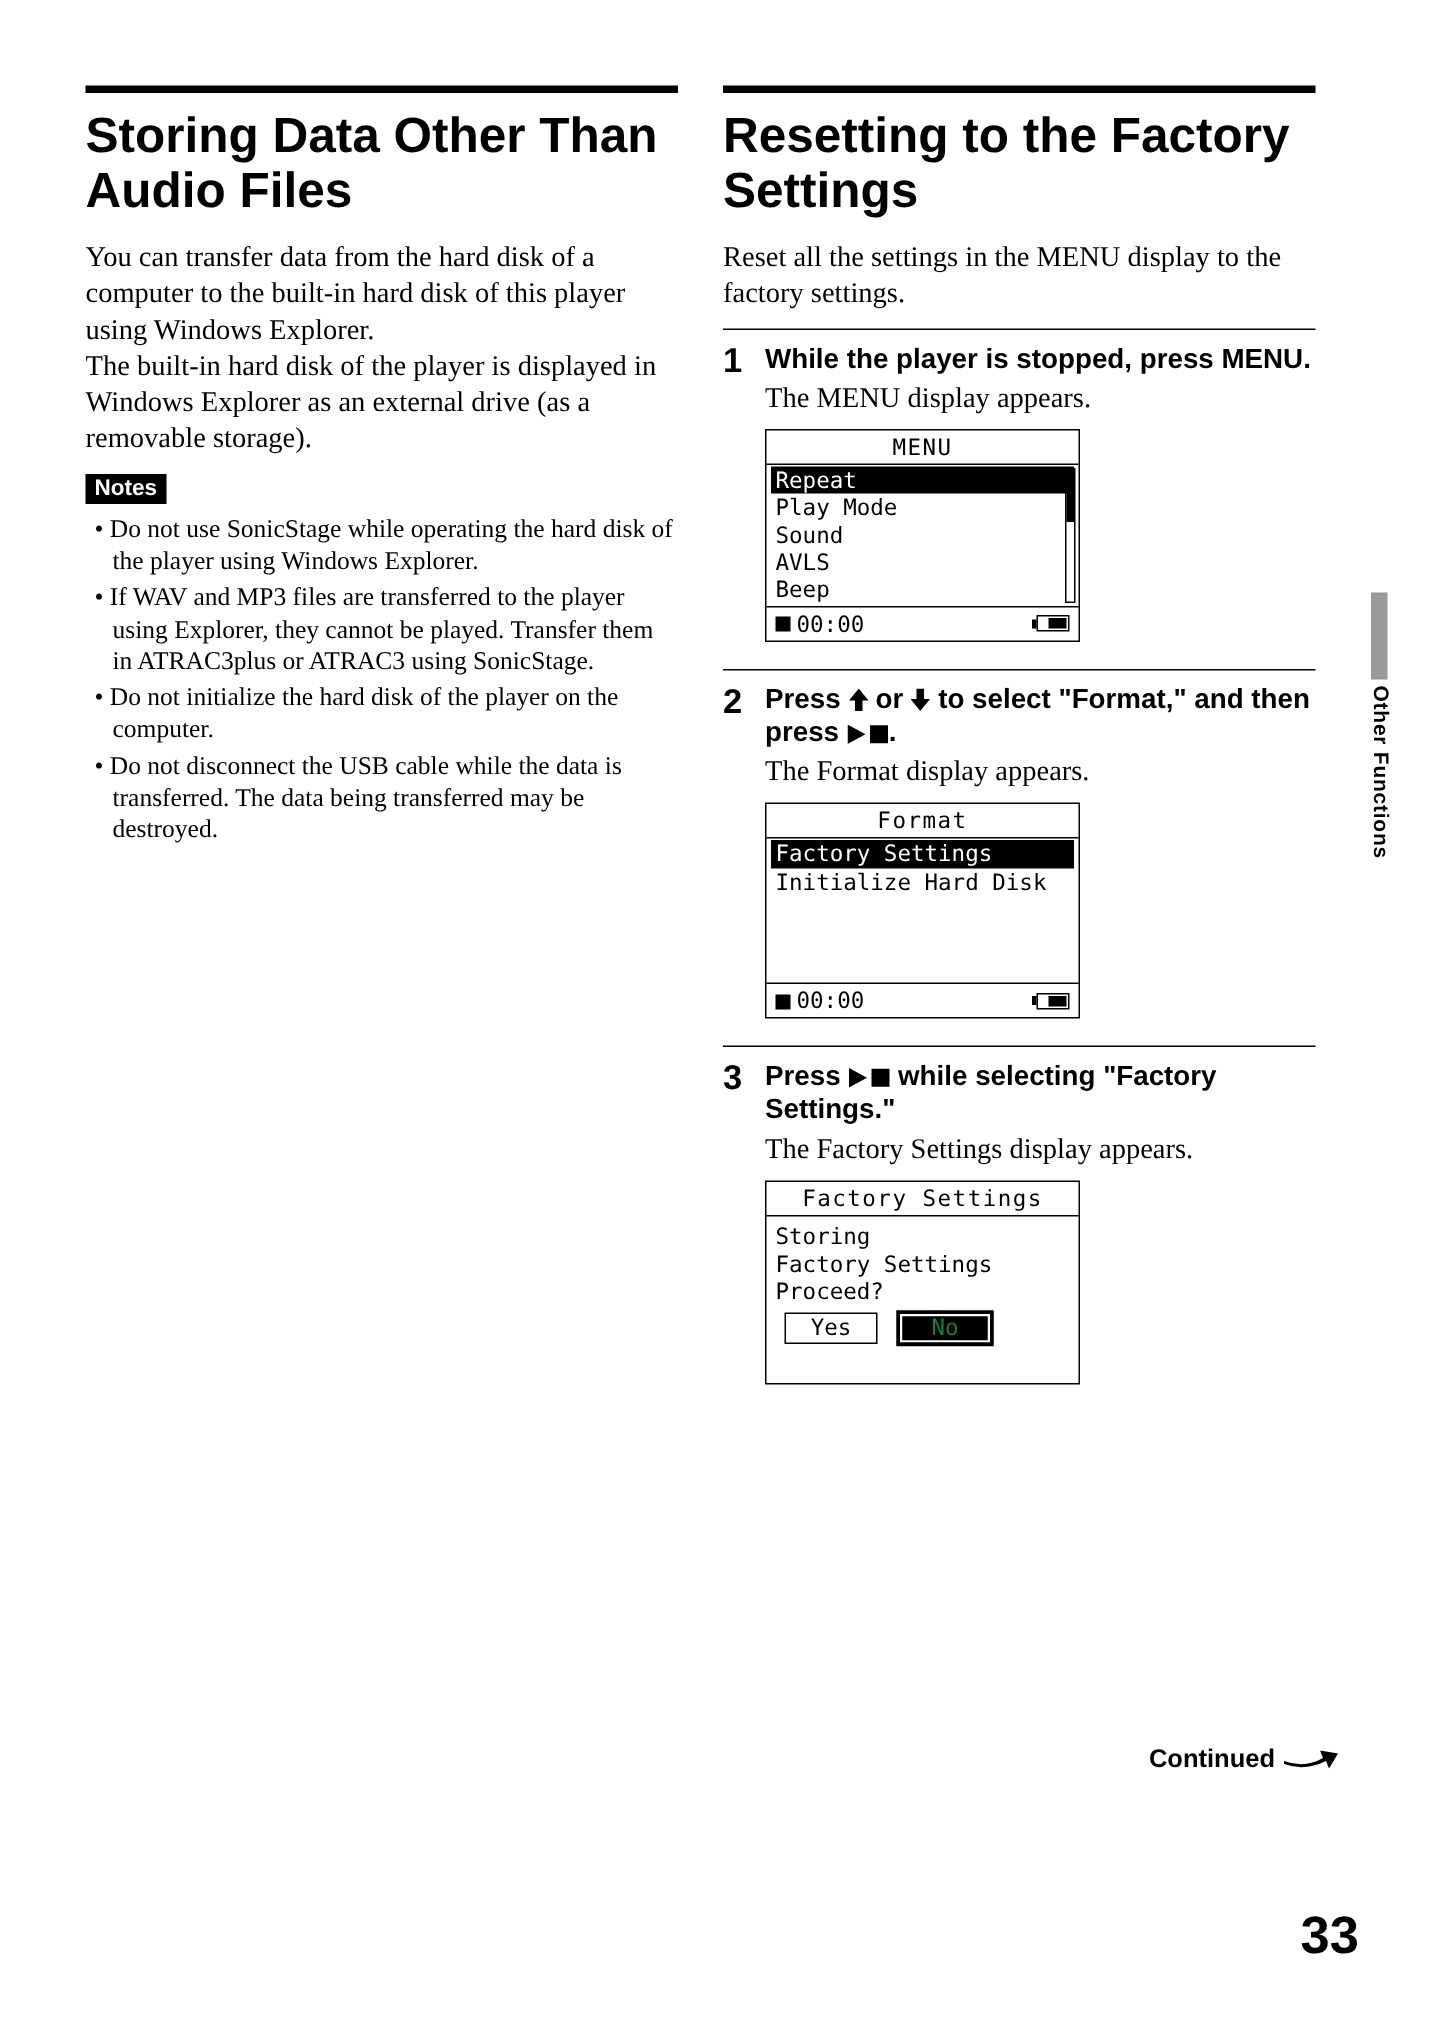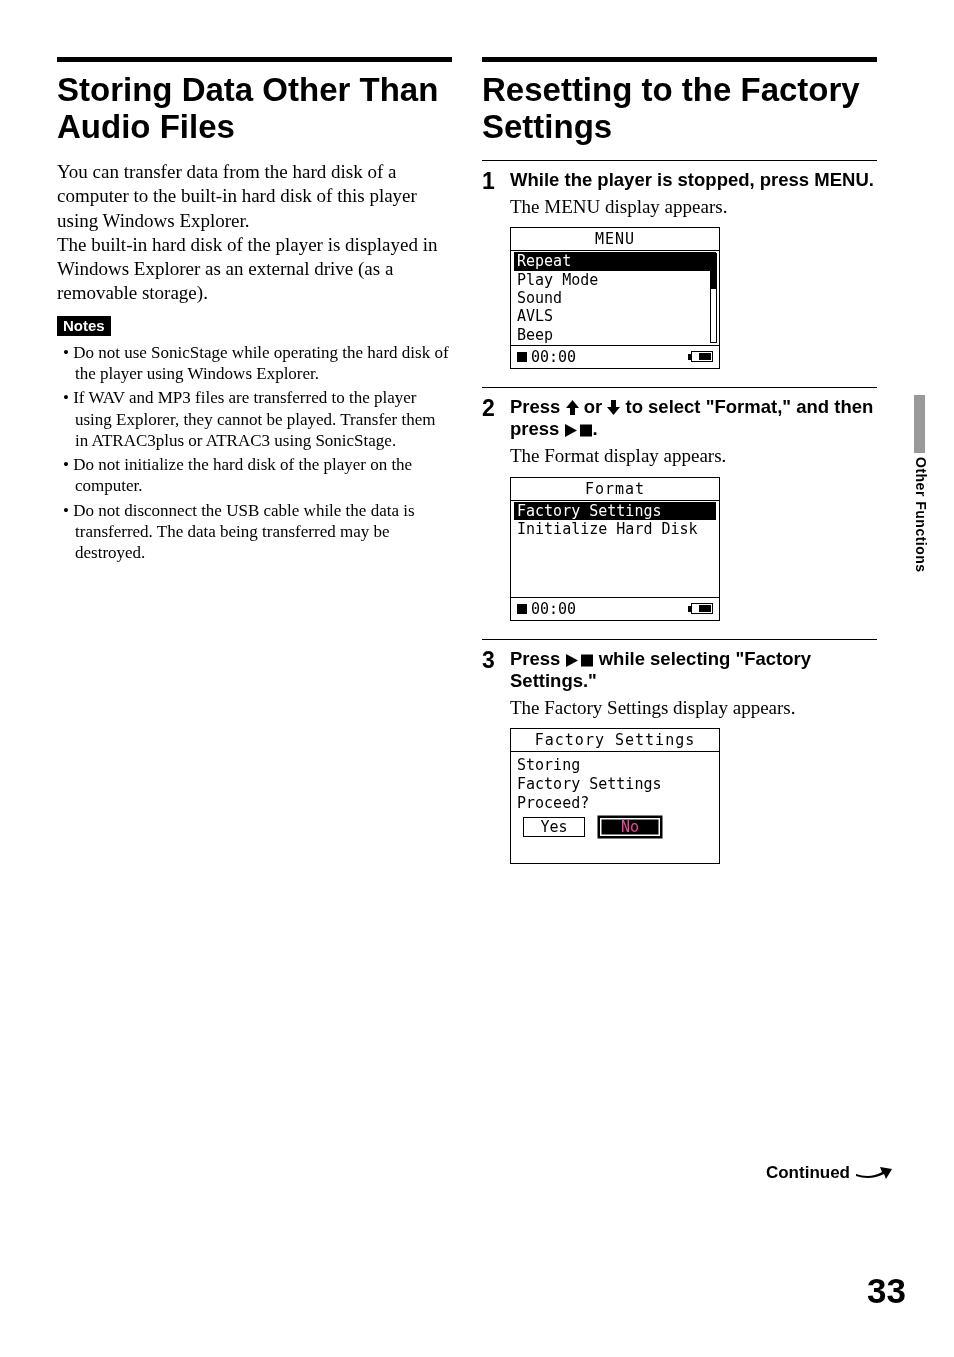--- a/index.html
+++ b/index.html
@@ -172,21 +172,21 @@
     gap: 14px;
     padding: 4px 0 0 6px;
   }
   .lcd-btn {
     border: 1.5px solid #000;
     width: 62px;
     text-align: center;
     font-family: "Lucida Console", Monaco, monospace;
     line-height: 1.25;
   }
-  .lcd-btn.sel { background:#000; color:#ec4899; position:relative; box-shadow: 0 0 0 1.5px #000, inset 0 0 0 1.5px #fff; }
+  .lcd-btn.sel { background:#000; color:#15803d; position:relative; box-shadow: 0 0 0 1.5px #000, inset 0 0 0 1.5px #fff; }
 
   .side-tab {
     position: absolute;
     right: 40px;
     top: 395px;
     transform-origin: top right;
   }
   .side-tab .bar {
     width: 11px;
     height: 58px;
@@ -248,20 +248,21 @@
       <li>Do not use SonicStage while operating the hard disk of the player using Windows Explorer.</li>
       <li>If WAV and MP3 files are transferred to the player using Explorer, they cannot be played. Transfer them in ATRAC3plus or ATRAC3 using SonicStage.</li>
       <li>Do not initialize the hard disk of the player on the computer.</li>
       <li>Do not disconnect the USB cable while the data is transferred. The data being transferred may be destroyed.</li>
     </ul>
   </div>
 
   <div class="col">
     <div class="top-rule"></div>
     <h1 class="title">Resetting to the Factory Settings</h1>
+    <p class="body-text">Reset all the settings in the MENU display to the factory settings.</p>
     <hr class="hr-thin">
 
     <div class="step">
       <div class="step-num">1</div>
       <div class="step-body">
         <div class="step-head">While the player is stopped, press MENU.</div>
         <div class="step-sub">The MENU display appears.</div>
         <div class="lcd">
           <div class="lcd-title">MENU</div>
           <div class="lcd-body">

